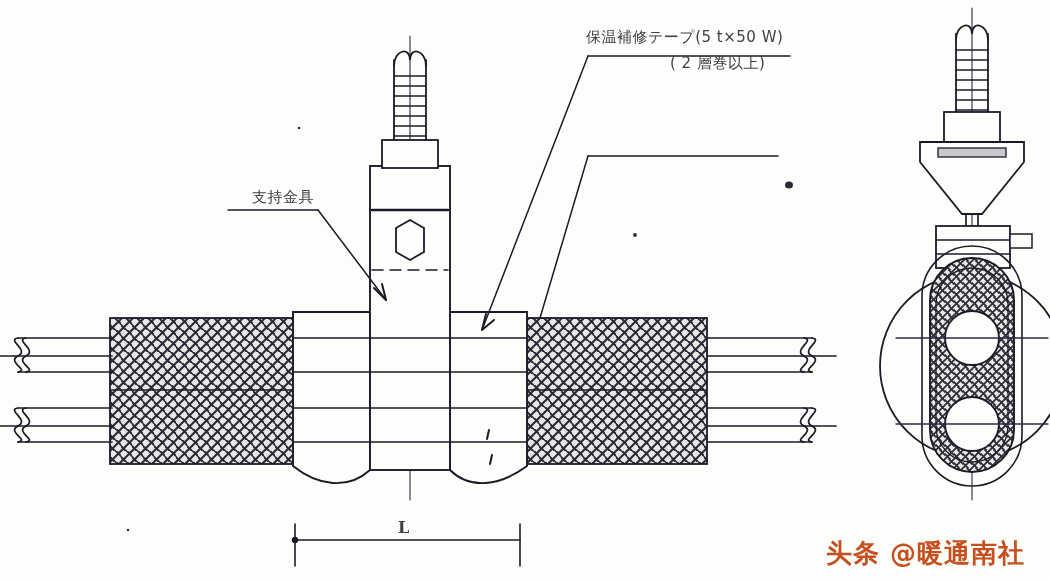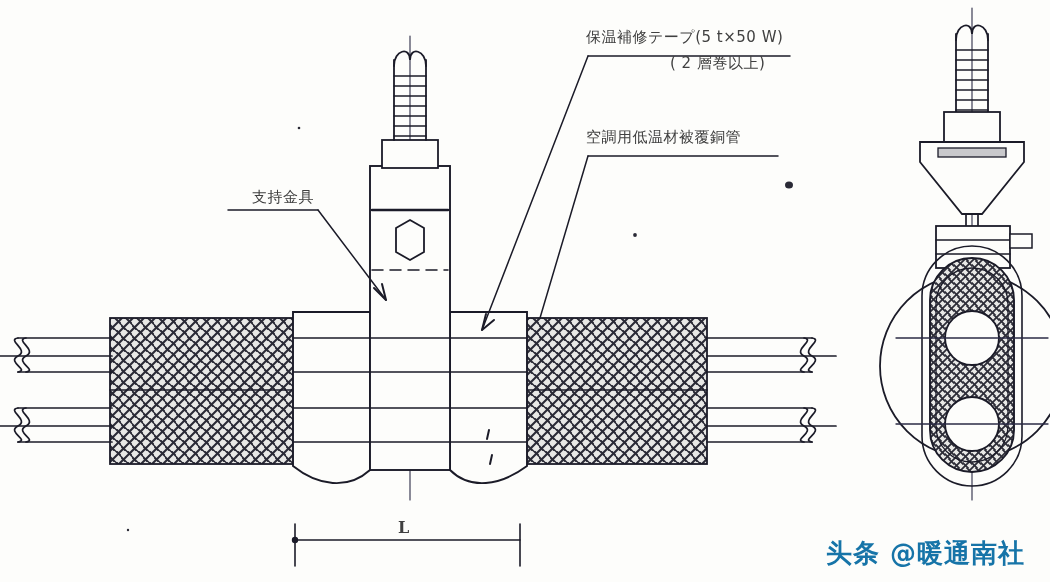--- a/index.html
+++ b/index.html
@@ -61,21 +61,21 @@
     font-size: 16px;
     font-weight: bold;
     font-family: "DejaVu Serif", "Liberation Serif", serif;
   }
   .watermark {
     position: absolute;
     left: 826px;
     top: 536px;
     font-size: 26px;
     font-weight: bold;
-    color: #0369a1;
+    color: #c2410c;
     font-family: "DejaVu Sans", "Liberation Sans", sans-serif;
     letter-spacing: 1px;
     opacity: 0.92;
   }
 </style>
 </head>
 <body>
 
 <div id="sheet">
 
@@ -297,19 +297,18 @@
       <g stroke-width="1.3" stroke="#2b2b45">
         <line x1="896" y1="338" x2="1048" y2="338"></line>
         <line x1="896" y1="424" x2="1048" y2="424"></line>
       </g>
 
     </g>
   </svg>
 
   <div class="lbl lbl-tape">保温補修テープ(5 t×50 W)</div>
   <div class="lbl lbl-tape-sub">( 2 層巻以上)</div>
-  <div class="lbl lbl-pipe">空調用低温材被覆銅管</div>
   <div class="lbl lbl-support">支持金具</div>
   <div class="lbl lbl-dim">L</div>
 
   <div class="watermark">头条 @暖通南社</div>
 
 </div>
 
 </body></html>

